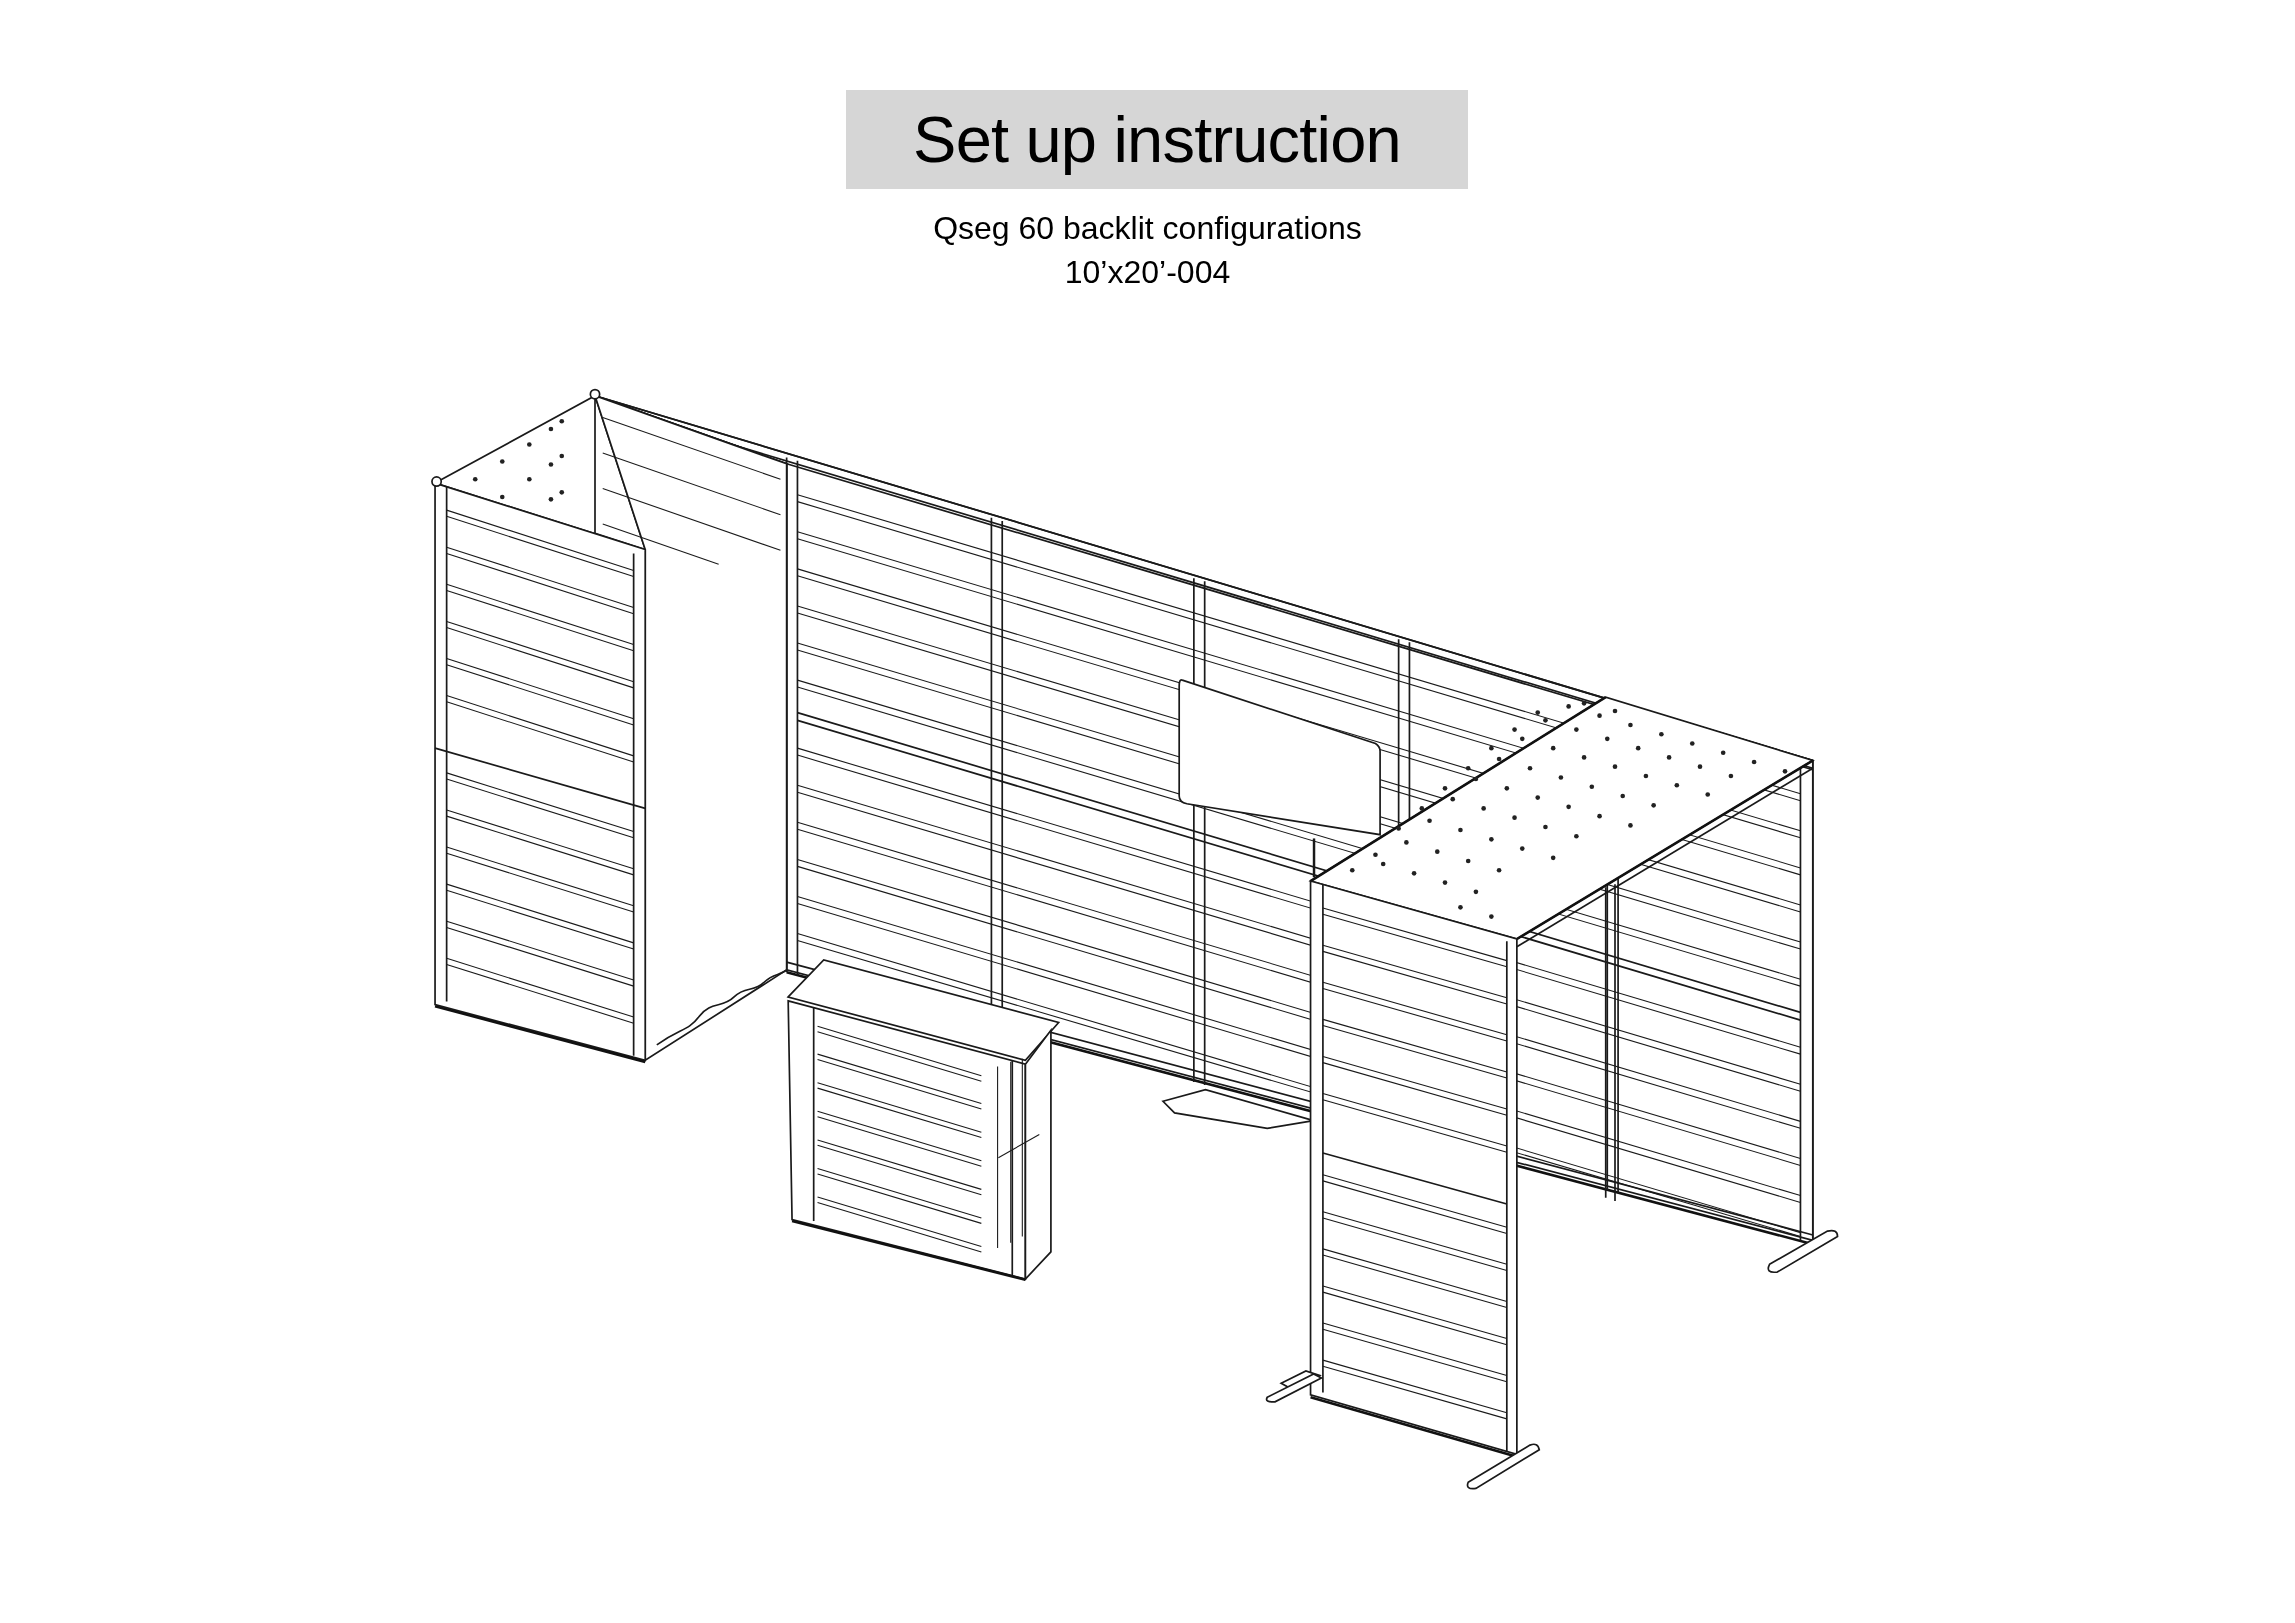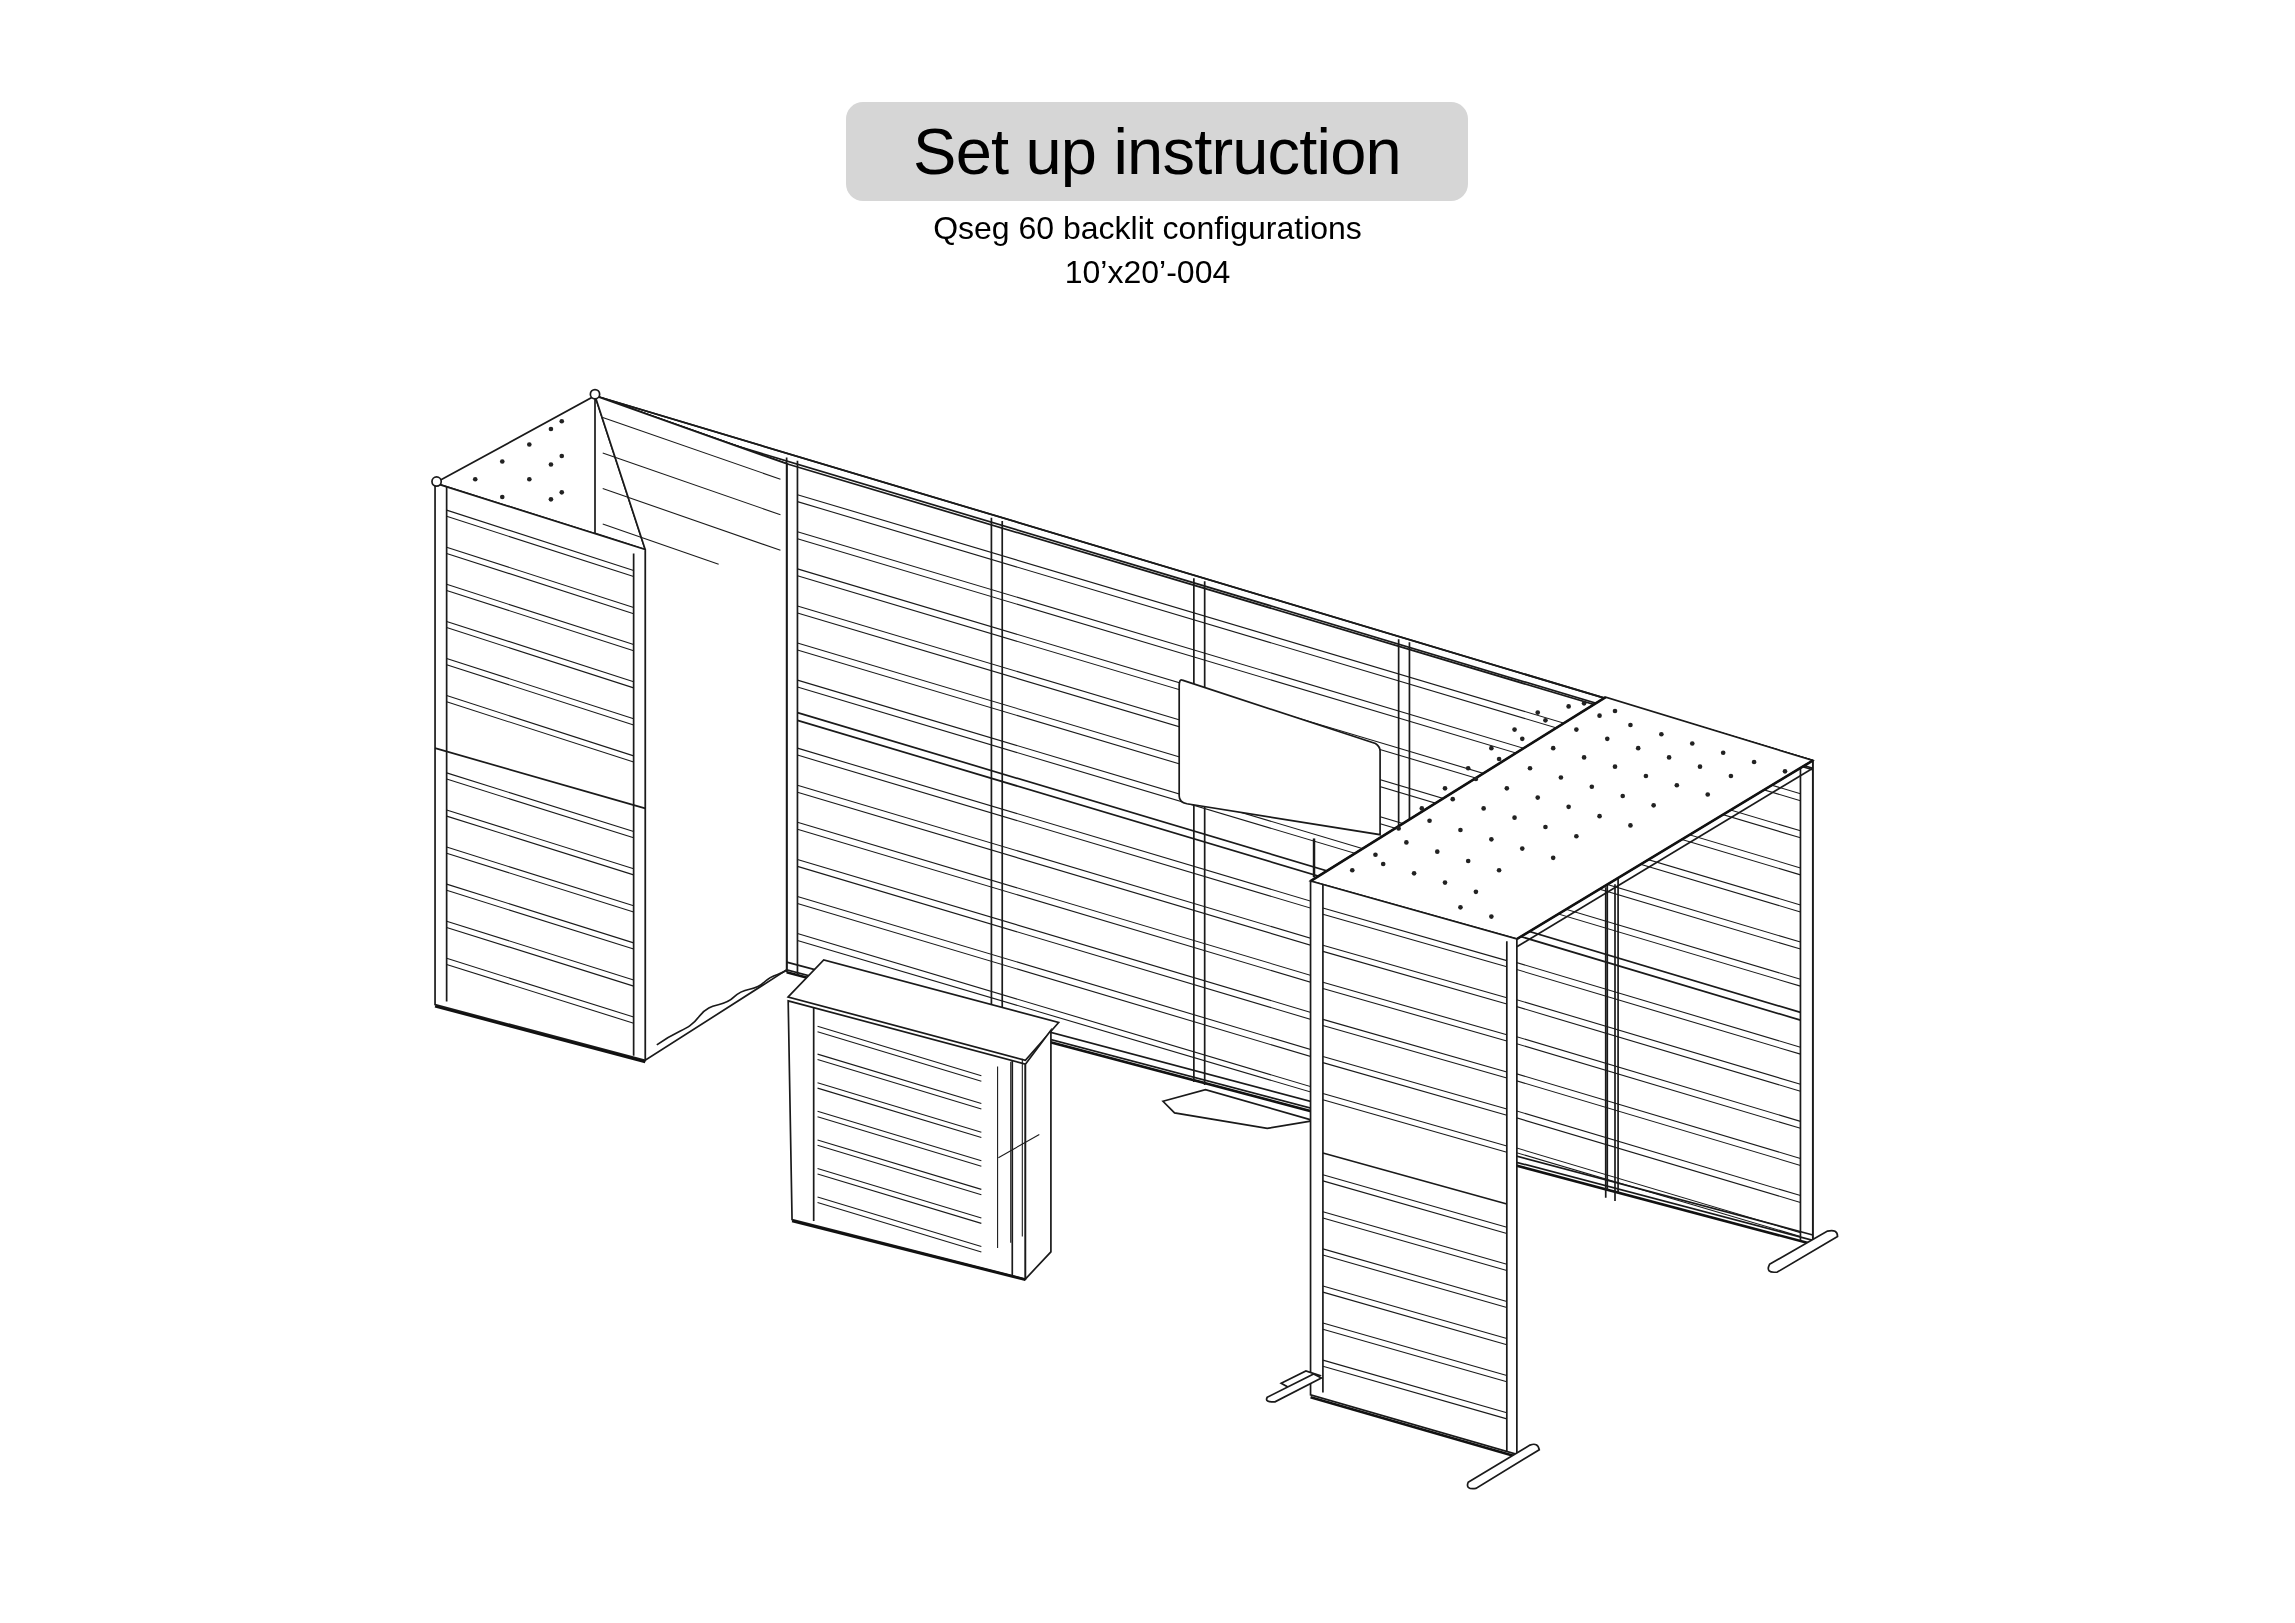--- a/index.html
+++ b/index.html
@@ -1,17 +1,17 @@
 <!DOCTYPE html>
 <html style="font-size:12.4px"><head>
 <meta charset="utf-8">
 <style>
   html, body { margin:0; padding:0; background:#ffffff; }
   body { width:2295px; height:1623px; position:relative; overflow:hidden; font-family:"Liberation Sans", sans-serif; }
-  .title-box { position:absolute; left:846px; top:102px; width:622px; height:99px; background:#d6d6d6; display:flex; align-items:center; justify-content:center;border-radius:17px; }
+  .title-box { position:absolute; left:846px; top:90px; width:622px; height:99px; background:#d6d6d6; display:flex; align-items:center; justify-content:center; }
   .title-text { font-size:65px; color:#000; letter-spacing:-0.8px; }
   .subtitle { position:absolute; left:0; width:2295px; text-align:center; font-size:32px; color:#000; }
   .sub1 { top:210px; }
   .sub2 { top:254px; }
   svg.drawing { position:absolute; left:0; top:0; }
   .ln { stroke:#1a1a1a; fill:none; stroke-width:2.2; }
   .lnT { stroke:#1a1a1a; fill:none; stroke-width:1.4; }
   .lnB { stroke:#111; fill:none; stroke-width:3.4; }
   .fillW { fill:#ffffff; stroke:#1a1a1a; stroke-width:2.2; }
   .dot { fill:#222; }

